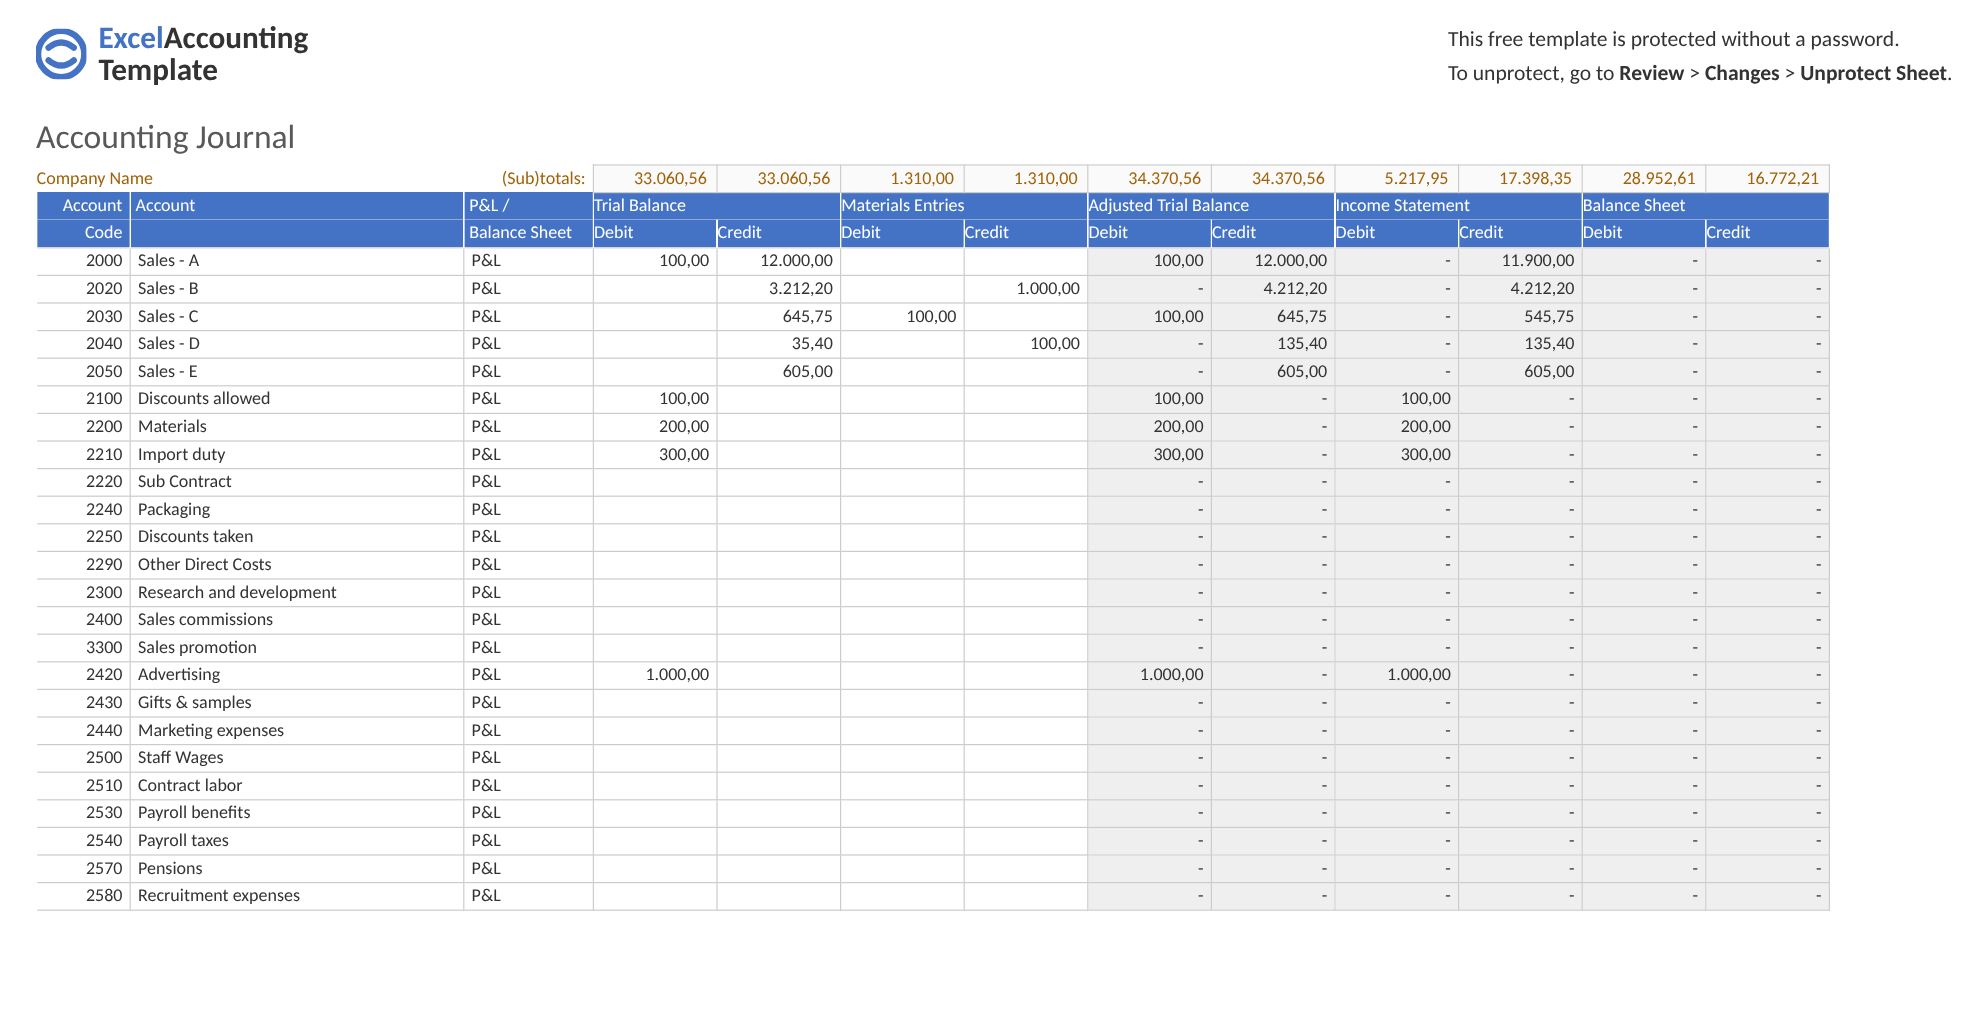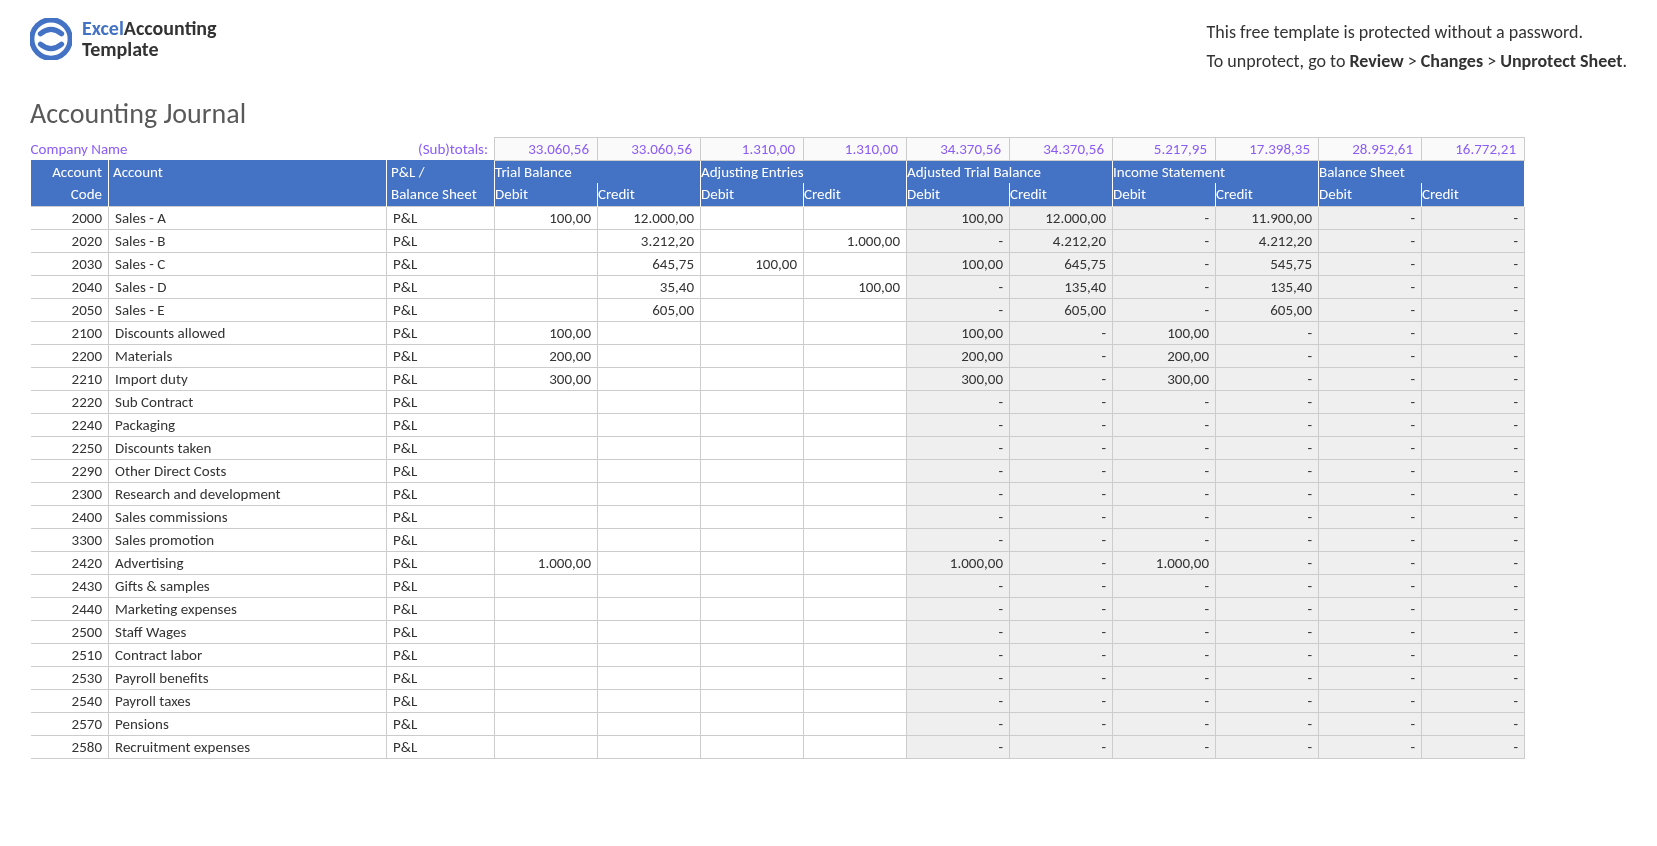--- a/index.html
+++ b/index.html
@@ -10,36 +10,36 @@
     background: #fff;
     padding: 18px 30px;
     width: 1657px;
   }
   .top-bar { display: flex; justify-content: space-between; align-items: flex-start; margin-bottom: 20px; }
   .logo-block { display: flex; align-items: center; gap: 10px; }
   .logo-icon {
     width: 42px; height: 42px;
     color: #4472C4;
   }
-  .logo-text { font-size: 20px; line-height: 1.05; font-weight: 400; }
+  .logo-text { font-size: 26px; line-height: 1.05; font-weight: 400; }
   .logo-text .b1 { color: #4472C4; font-weight: bold; }
   .logo-text .b2 { color: #333; font-weight: bold; }
   .protect-note { font-size: 18px; color: #333; text-align: left; line-height: 1.6; }
   .protect-note b { font-weight: bold; }
   .page-title { font-size: 28px; color: #595959; margin: 10px 0 6px 0; font-weight: 400; }
 
   table { border-collapse: collapse; table-layout: fixed; width: 1490px; }
   td, th { height: 23px; overflow: hidden; white-space: nowrap; }
 
   col.c-code  { width: 78px; }
   col.c-acct  { width: 278px; }
   col.c-type  { width: 108px; }
   col.c-num   { width: 103px; }
 
-  .sub-row td { border: none; font-size: 15px; color: #8b5cf6; }
+  .sub-row td { border: none; font-size: 15px; color: #a16207; }
   .sub-row .label-left { text-align: left; }
   .sub-row .sub-label { text-align: right; padding-right: 6px; }
   .sub-row .sub-val { text-align: right; padding-right: 8px; border: 1px solid #ccc; background: #fafafa; padding-left: 32px; }
 
   .hdr td {
     background: #4472C4; color: #fff; font-size: 15px;
     border-left: 1px solid #fff; border-right: 1px solid #fff;
     text-align: left; font-weight: 400;
   }
   .hdr .lcell { text-align: left; padding-left: 4px; }
@@ -110,21 +110,21 @@
     <td class="sub-val">17.398,35</td>
     <td class="sub-val">28.952,61</td>
     <td class="sub-val">16.772,21</td>
   </tr>
 
   <tr class="hdr">
     <td class="rcell">Account</td>
     <td class="lcell">Account</td>
     <td class="lcell">P&amp;L /</td>
     <td colspan="2">Trial Balance</td>
-    <td colspan="2">Adjusting Entries</td>
+    <td colspan="2">Materials Entries</td>
     <td colspan="2">Adjusted Trial Balance</td>
     <td colspan="2">Income Statement</td>
     <td colspan="2">Balance Sheet</td>
   </tr>
   <tr class="hdr">
     <td class="rcell">Code</td>
     <td class="lcell"></td>
     <td class="lcell">Balance Sheet</td>
     <td>Debit</td>
     <td>Credit</td>

